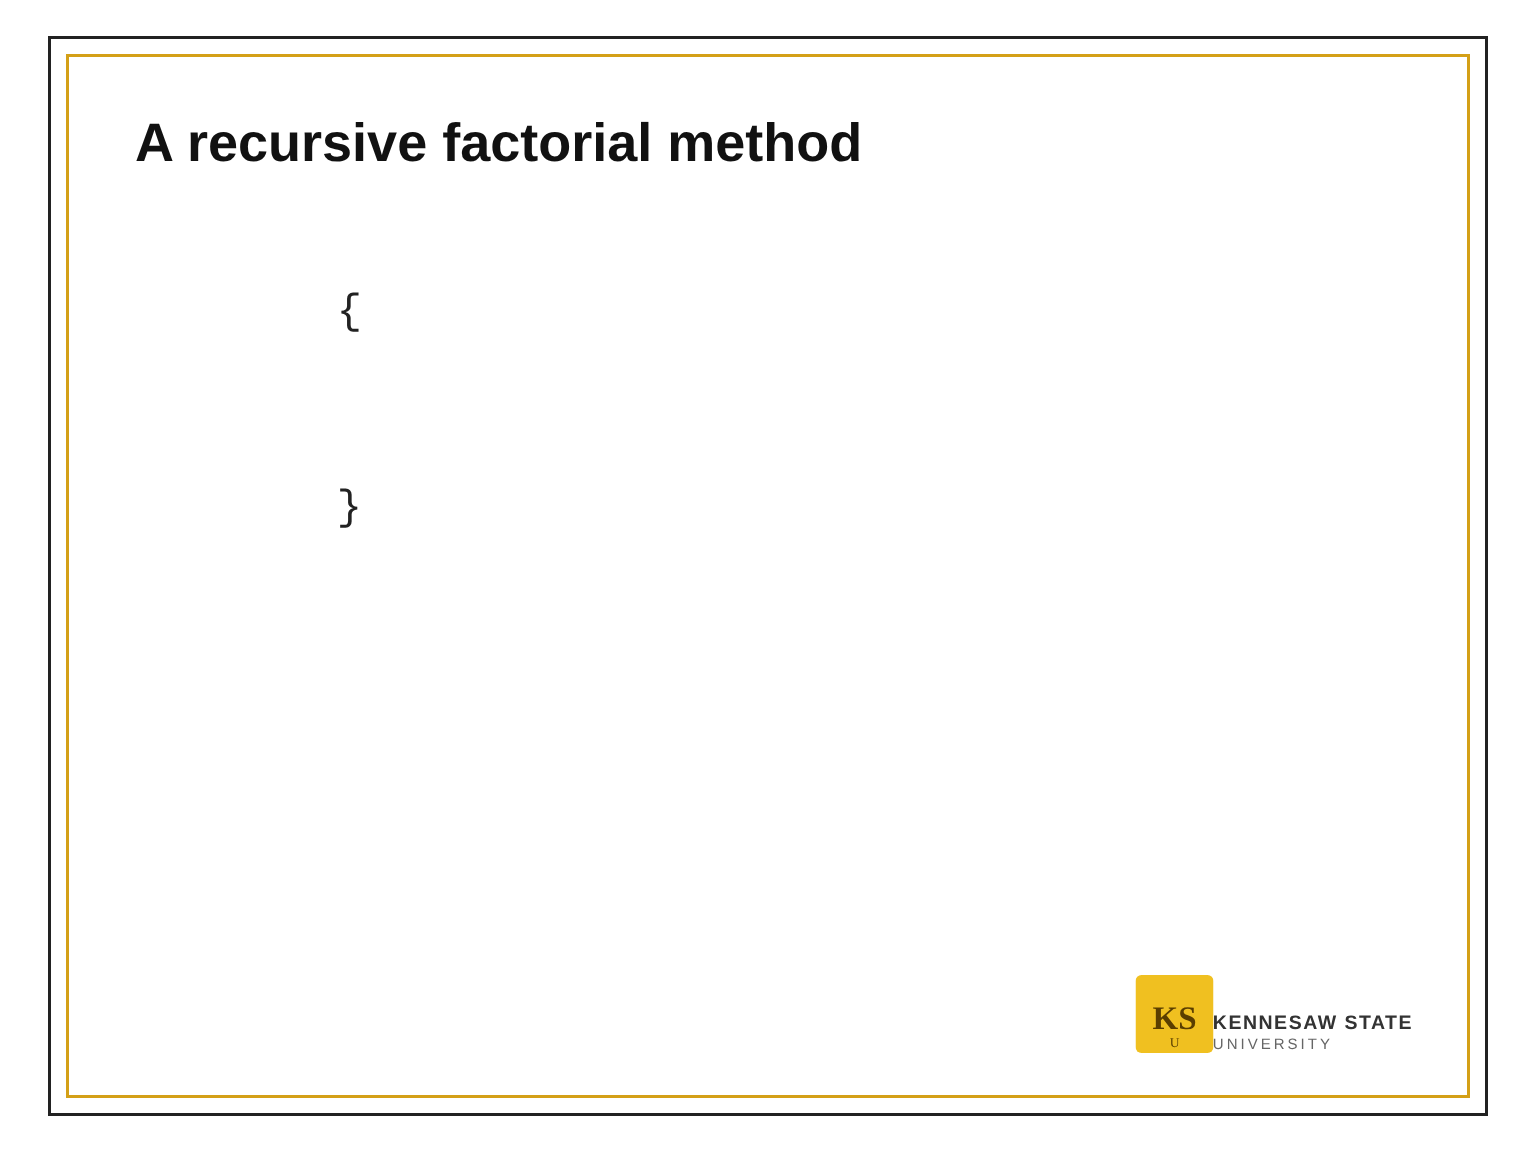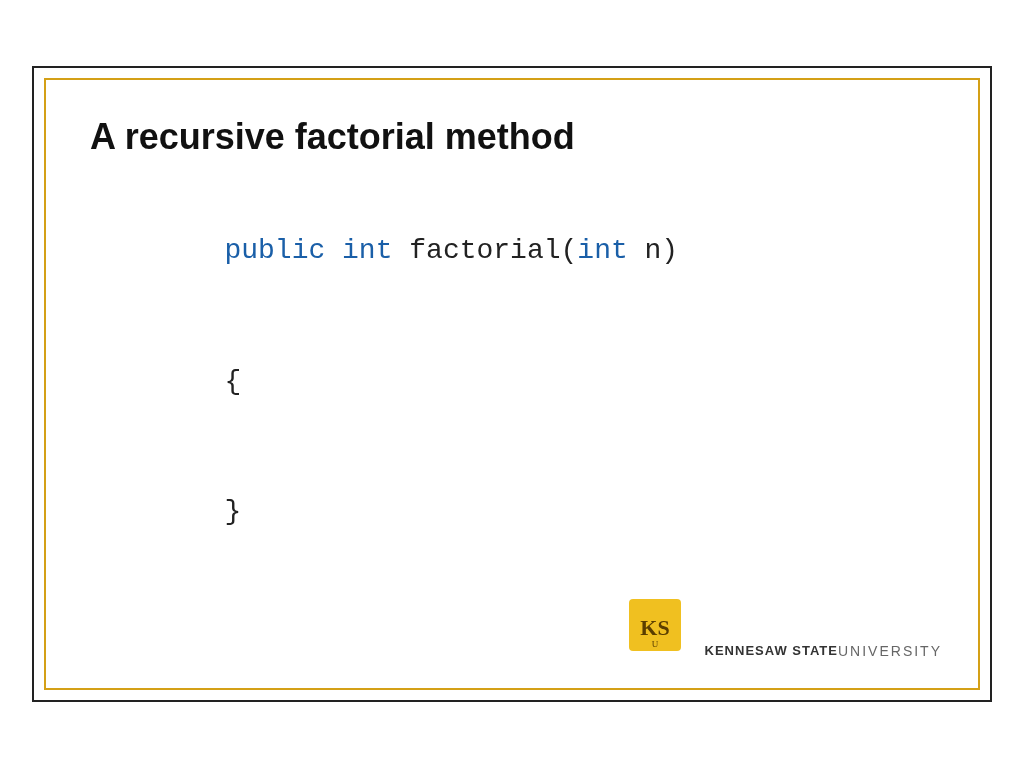--- a/index.html
+++ b/index.html
@@ -9,21 +9,21 @@
       height: 768px;
       background: #ffffff;
       display: flex;
       align-items: center;
       justify-content: center;
       font-family: Arial, sans-serif;
     }
 
     .slide-outer {
       width: 960px;
-      height: 636px;
+      height: 720px;
       border: 2px solid #222222;
       background: #ffffff;
       position: relative;
       padding: 0;
     }
 
     .slide-inner {
       position: absolute;
       top: 10px;
       left: 10px;
@@ -62,64 +62,61 @@
 
     .plain {
       color: #222222;
     }
 
     .logo-area {
       position: absolute;
       bottom: 28px;
       right: 36px;
       display: flex;
-      align-items: flex-start;
-      gap: 24px;
+      align-items: flex-end;
+      gap: 0;
     }
 
     .ksu-logo {
       width: 52px;
       height: 52px;
     }
 
     .ksu-text {
       display: flex;
-      flex-direction: row;
+      flex-direction: column;
       justify-content: center;
       margin-top: 44px;
     }
 
     .ksu-name {
       font-size: 13px;
       font-weight: bold;
       color: #333333;
       letter-spacing: 1px;
       font-family: Arial, sans-serif;
       line-height: 1.3;
     }
 
     .ksu-sub {
-      font-size: 14px;
+      font-size: 10px;
       color: #666666;
       letter-spacing: 2px;
       font-family: Arial, sans-serif;
     }
   </style>
 </head>
 <body>
 
 <div class="slide-outer">
   <div class="slide-inner">
 
     <div class="slide-title">A recursive factorial method</div>
 
     <div class="code-block">
-      <span class="code-line">
-        <span class="kw">public</span><span class="plain"> </span><span class="kw">int</span><span class="plain"> factorial(</span><span class="kw">int</span><span class="plain"> n)</span>
-      </span>
       <span class="code-line">
         <span class="plain">{</span>
       </span>
       <span class="code-line">
         <span class="plain">}</span>
       </span>
     </div>
 
     <div class="logo-area">
       <svg class="ksu-logo" viewBox="0 0 52 52" xmlns="http://www.w3.org/2000/svg">

